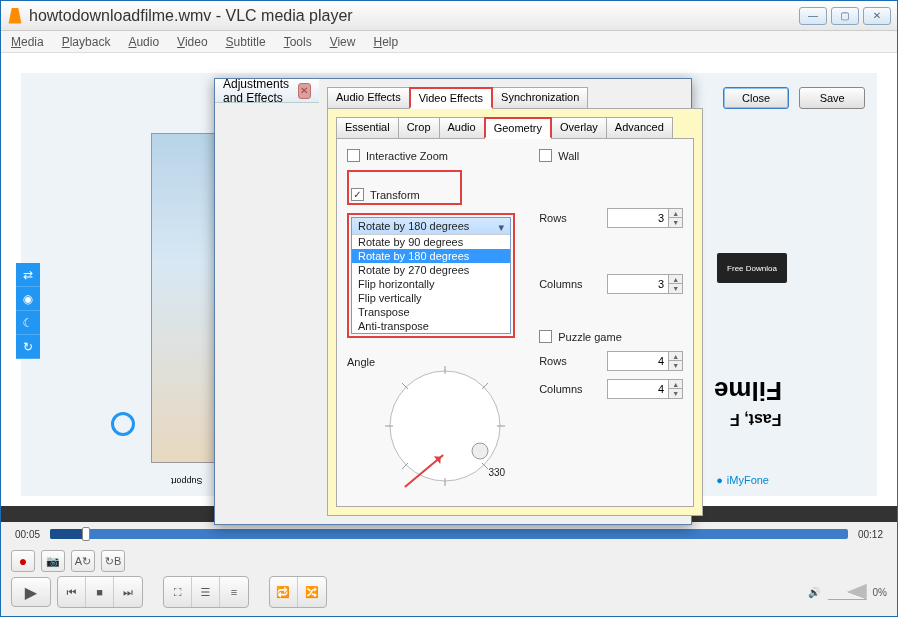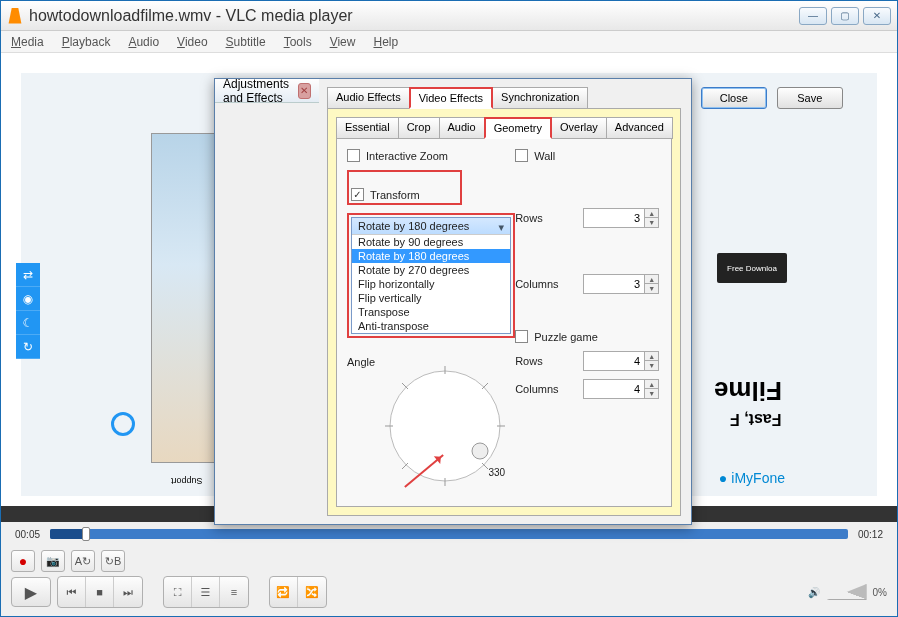--- a/index.html
+++ b/index.html
@@ -16,21 +16,21 @@
 .menubar { height: 22px; background: #f5f5f5; display: flex; align-items: center; padding: 0 10px; gap: 18px; font-size: 12px; color: #555; border-bottom: 1px solid #ddd; }
 .menubar span { text-decoration: underline; text-decoration-color: transparent; }
 .menubar span::first-letter { text-decoration: underline; }
 
 .video-area { flex: 1; background: #fff; position: relative; overflow: hidden; }
 .video-bg { position: absolute; inset: 20px 20px 10px 20px; background: #eef3f7; }
 .video-frame { position: absolute; left: 150px; top: 80px; width: 280px; height: 330px; background: linear-gradient(180deg,#b8d4e8 0%,#d8e8f4 40%,#e8d8c0 100%); border: 1px solid #999; }
 .side-toolbar { position: absolute; left: 15px; top: 210px; width: 24px; background: #2196f3; display: flex; flex-direction: column; }
 .side-toolbar div { width: 24px; height: 24px; color: #fff; font-size: 12px; display:flex; align-items:center; justify-content:center; border-bottom:1px solid rgba(255,255,255,.2);}
 .right-box { position: absolute; right: 110px; top: 200px; width: 70px; height: 30px; background: #222; color:#fff; font-size:8px; display:flex; align-items:center; justify-content:center; border-radius:2px;}
-.imyfone { position: absolute; right: 112px; bottom: 20px; font-size: 14px; color: #0088d4; }
+.imyfone { position: absolute; right: 128px; bottom: 20px; font-size: 11px; color: #0088d4; }
 .imyfone::before { content: "●"; color: #0088d4; margin-right: 4px; }
 .blue-circle { position: absolute; left: 110px; bottom: 70px; width: 24px; height: 24px; border: 3px solid #2196f3; border-radius: 50%; }
 
 .urlbar { height: 16px; background: #333; color: #fff; font-size: 9px; padding: 0 8px; display: flex; align-items: center; justify-content: end; }
 
 .seekbar { height: 24px; display: flex; align-items: center; padding: 0 14px; gap: 10px; font-size: 10px; color: #333; }
 .seek-track { flex: 1; height: 10px; background: #3d7cc9; border-radius: 2px; position: relative; }
 .seek-fill { position: absolute; left: 0; top: 0; height: 100%; width: 4%; background: #1a4d8c; border-radius: 2px 0 0 2px; }
 .seek-thumb { position: absolute; left: 4%; top: -2px; width: 8px; height: 14px; background: #fff; border: 1px solid #888; border-radius: 2px; }
 
@@ -52,21 +52,21 @@
 .dlg-title { height: 24px; background: linear-gradient(#fefefe,#e4ecf4); display: flex; align-items: center; padding: 0 8px; font-size: 12px; border-bottom: 1px solid #bcc; }
 .dlg-close { margin-left: auto; width: 22px; height: 16px; background: #d8a0a0; border: 1px solid #c07070; border-radius: 3px; color: #a04040; font-size: 10px; display:flex; align-items:center; justify-content:center; cursor:pointer;}
 .dlg-body { padding: 8px; }
 
 .tabs1, .tabs2 { display: flex; font-size: 11px; font-family: "Courier New", monospace; }
 .tab { padding: 3px 8px; border: 1px solid #aaa; background: linear-gradient(#fff,#e4e4e4); margin-right: -1px; cursor:pointer;}
 .tab.active { background: #fff; border-bottom-color: #fff; position: relative; z-index: 1; }
 .tabs1 { margin-bottom: -1px; }
 .tab-content { border: 1px solid #aaa; background: #fef9c3; padding: 8px; }
 .tabs2 { margin-bottom: -1px; }
-.inner-content { border: 1px solid #aaa; background: #f8f8f8; padding: 10px; display: flex; gap: 0; min-height: 290px; font-family: "Courier New", monospace; font-size: 11px; color: #222; }
+.inner-content { border: 1px solid #aaa; background: #f8f8f8; padding: 10px; display: flex; gap: 24px; min-height: 290px; font-family: "Courier New", monospace; font-size: 11px; color: #222; }
 
 .col { flex: 1; display: flex; flex-direction: column; gap: 8px; }
 .chk-row { display: flex; align-items: center; gap: 6px; }
 .chk { width: 13px; height: 13px; border: 1px solid #888; background: #fff; display:flex; align-items:center; justify-content:center; font-size:10px; color:#333; }
 .chk.checked::after { content: "✓"; }
 
 .dropdown { border: 1px solid #7a9ac9; background: #fff; position: relative; }
 .dd-sel { background: linear-gradient(#d4e8ff,#bcdcff); padding: 2px 18px 2px 6px; cursor:pointer; }
 .dd-arrow { position: absolute; right: 2px; top: 2px; width: 14px; height: 14px; display:flex; align-items:center; justify-content:center; color:#456; }
 .dd-list { border-top: 1px solid #ccc; }

